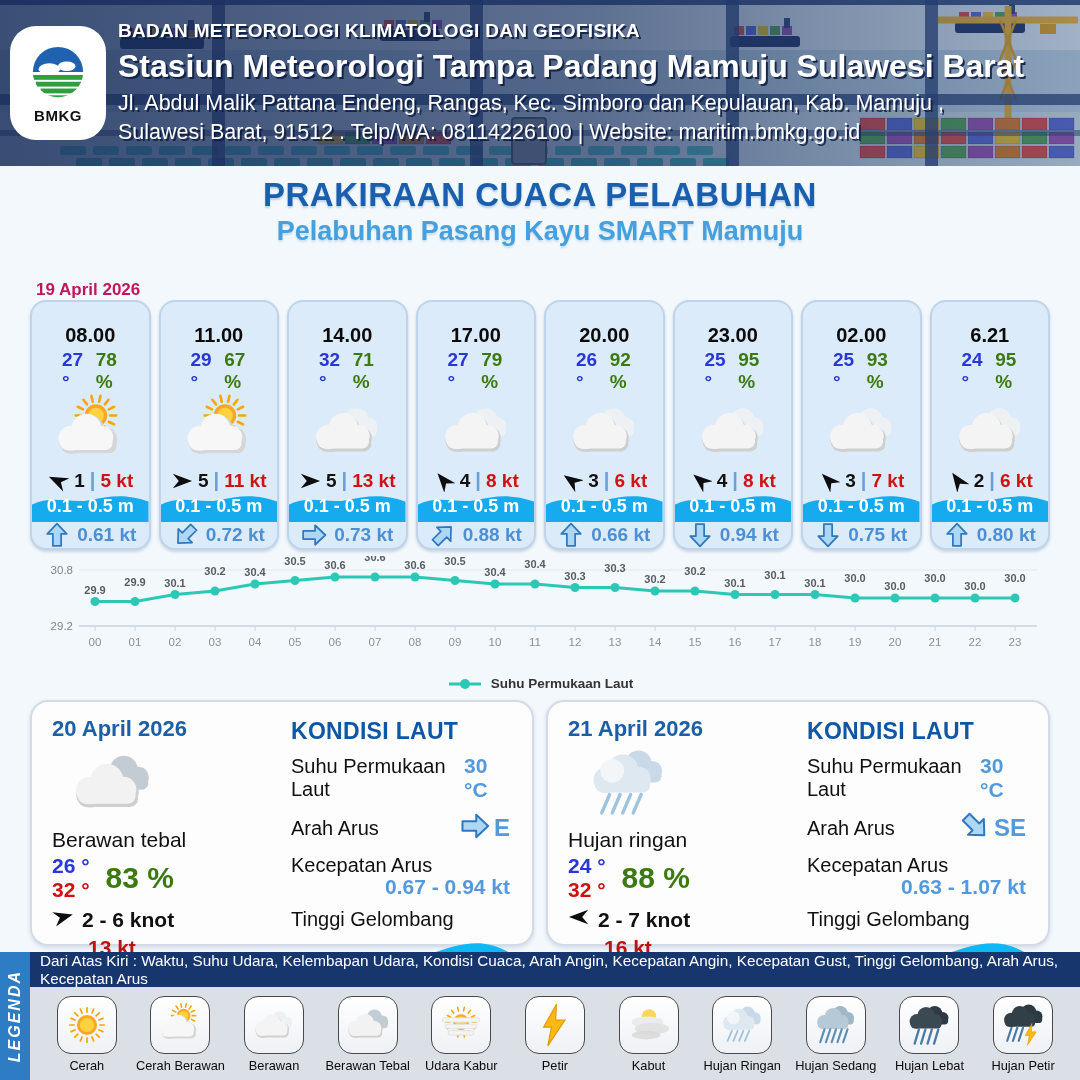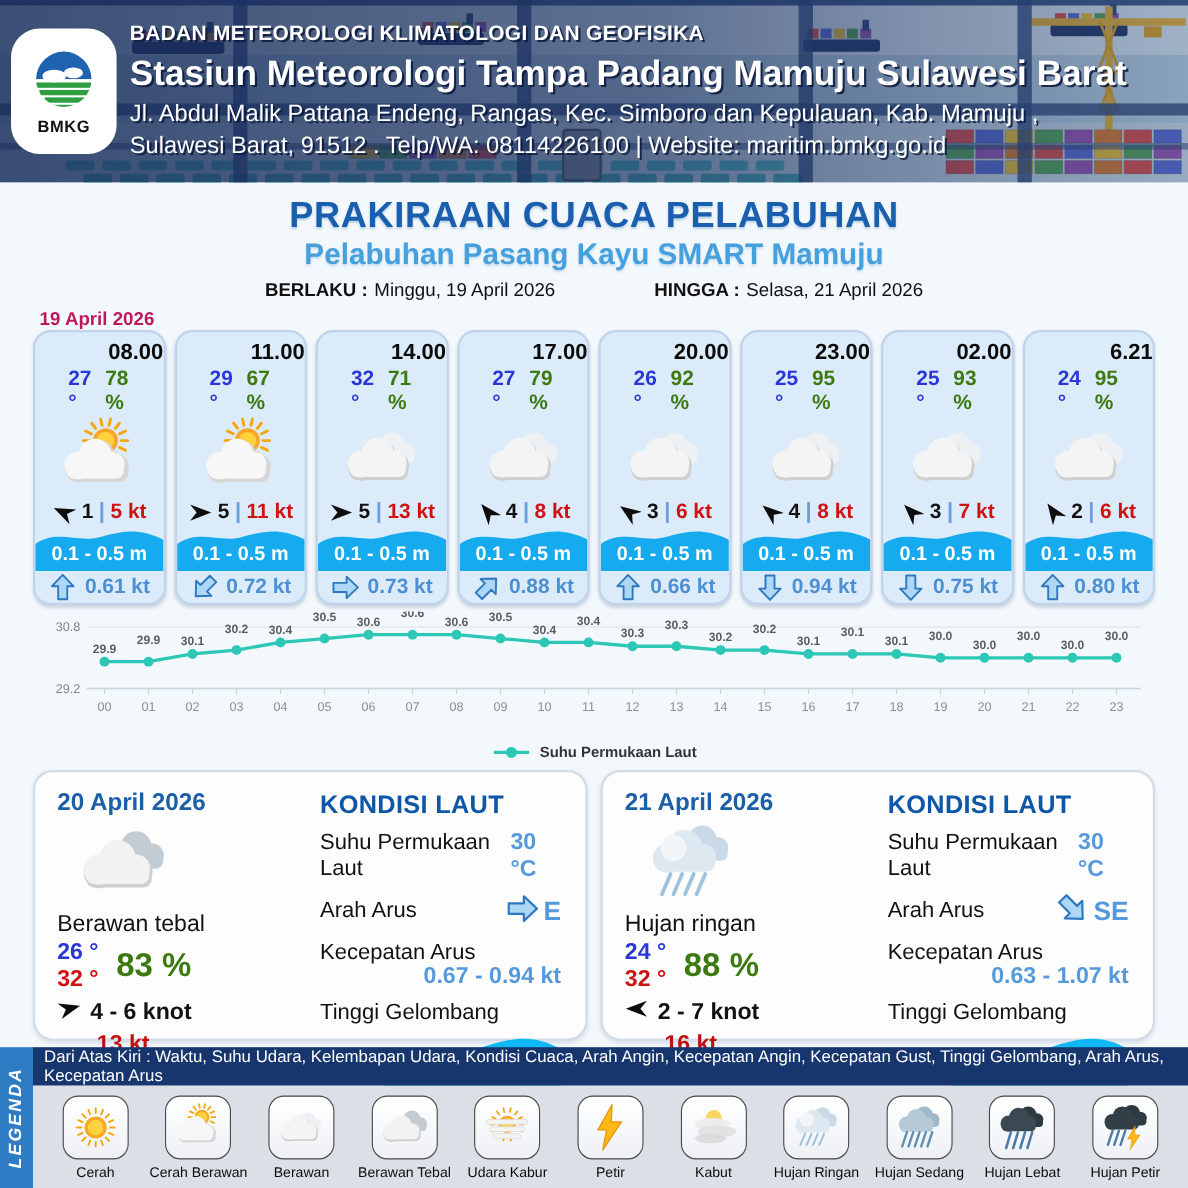--- a/index.html
+++ b/index.html
@@ -28,21 +28,21 @@
     font-size:27px; font-weight:bold; color:#46a0dd; text-shadow:0 2px 2px rgba(160,195,225,.5); }
   .validity { position:absolute; top:254px; width:100%; display:flex; justify-content:center; gap:90px;
     font-size:17px; color:#111; }
   .validity b { font-weight:bold; margin-right:6px; }
   .day-label { position:absolute; top:280px; left:36px; font-size:17px; font-weight:bold; color:#be185d; }
 
   
   .cards { position:absolute; top:300px; left:30px; width:1020px; height:250px; display:flex; gap:8px; }
   .hcard { flex:1 1 0; background:#dcebf9; border:2px solid #bfd4ea; border-radius:16px;
     display:flex; flex-direction:column; overflow:hidden; box-shadow:0 2px 3px rgba(80,110,150,.25); }
-  .h-time { text-align:right; font-size:20px; font-weight:bold; color:#0b0b0b; margin-top:7px; }
+  .h-time { text-align:center; font-size:20px; font-weight:bold; color:#0b0b0b; margin-top:22px; }
   .h-th { display:flex; justify-content:space-between; padding:2px 10px 0 10px; font-size:19px; font-weight:bold;margin-left:20px; }
   .h-temp { color:#2936d8; }
   .h-hum  { color:#3c7a10; }
   .h-icon { height:86px; display:flex; align-items:center; justify-content:center; }
   .h-icon svg { width:76px; height:76px; }
   .h-wind { display:flex; align-items:center; justify-content:center; gap:5px; font-size:19px; font-weight:bold; }
   .h-wind .dart svg { width:22px; height:22px; display:block; }
   .h-wspd { color:#111; }
   .h-sep  { color:#6b9fd8; font-size:20px; }
   .h-gust { color:#cf1212; }
@@ -262,28 +262,20 @@
           <ellipse cx="23" cy="27" rx="11" ry="6" fill="#ffffff"></ellipse>
           <ellipse cx="41" cy="24" rx="9" ry="5" fill="#ffffff"></ellipse>
         </g>
       </svg>
       <div class="bmkg-label">BMKG</div>
     </div>
   </div>
 
   <div class="title-main">PRAKIRAAN CUACA PELABUHAN</div>
   <div class="title-sub">Pelabuhan Pasang Kayu SMART Mamuju</div>
-  <div class="validity">
-    <div>
-      <b>BERLAKU :</b><span>Minggu, 19 April 2026</span>
-    </div>
-    <div>
-      <b>HINGGA :</b><span>Selasa, 21 April 2026</span>
-    </div>
-  </div>
   <div class="day-label">19 April 2026</div>
 
   <div class="cards" id="cards">
   <div class="hcard">
     <div class="h-time">08.00</div>
     <div class="h-th">
       <span class="h-temp">27 °</span>
       <span class="h-hum">78 %</span>
     </div>
     <div class="h-icon">
@@ -900,21 +892,21 @@
           <span class="d-tmax">32 °</span>
         </span>
         <span class="d-hum">83 %</span>
       </div>
       <div class="d-wind">
         <span><svg viewBox="0 0 24 24">
                 <g transform="rotate(-15 12 12)">
                   <path d="M23 12 L2 4 L8.5 12 L2 20 Z" fill="#0d0d0d"></path>
                 </g>
               </svg></span>
-        <span>4 - 6 knot</span>
+        <span>2 - 6 knot</span>
       </div>
       <div class="d-gust">13 kt</div>
     </div>
     <div class="d-right">
       <div class="sea-head">KONDISI LAUT</div>
       <div class="sea-row">
         <span class="sea-label">Suhu Permukaan Laut</span>
         <span class="sea-val">30 °C</span>
       </div>
       <div class="sea-row">

